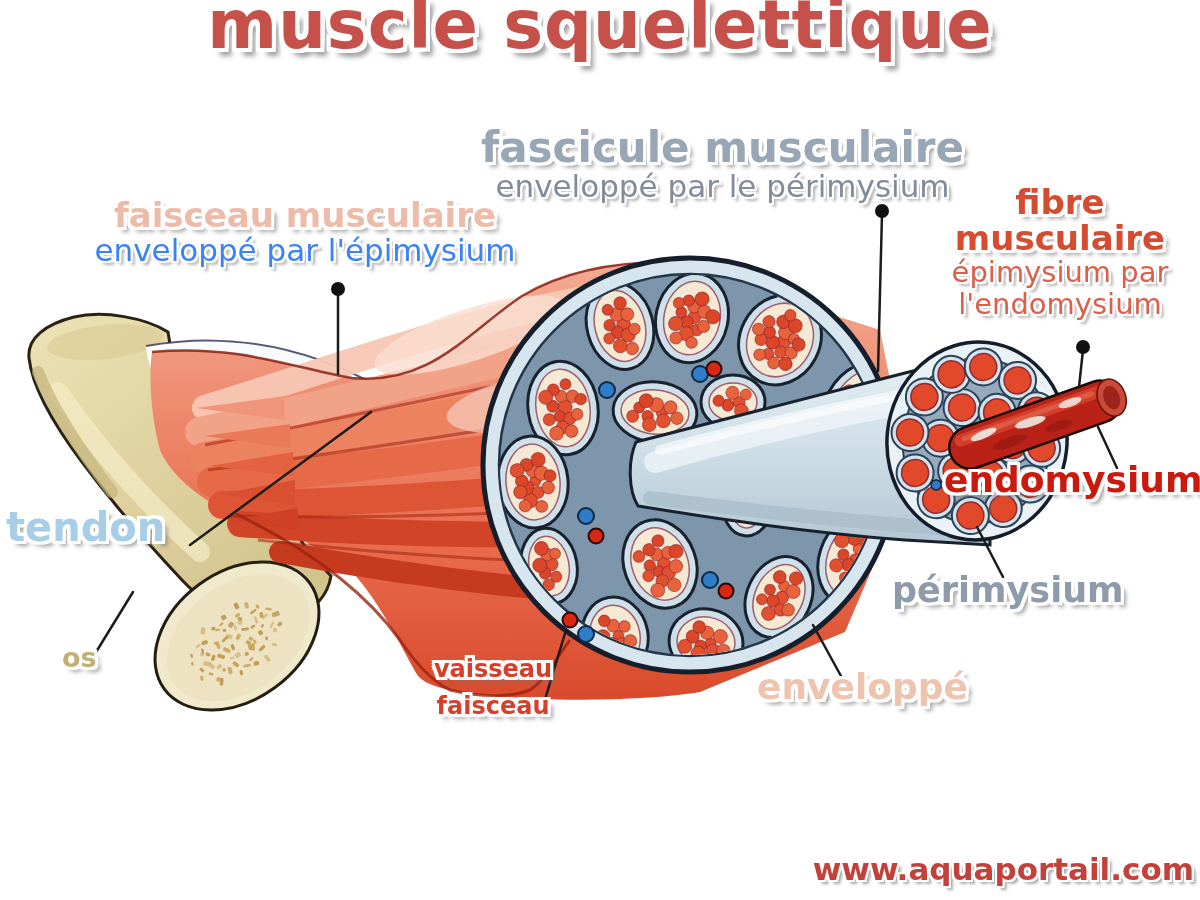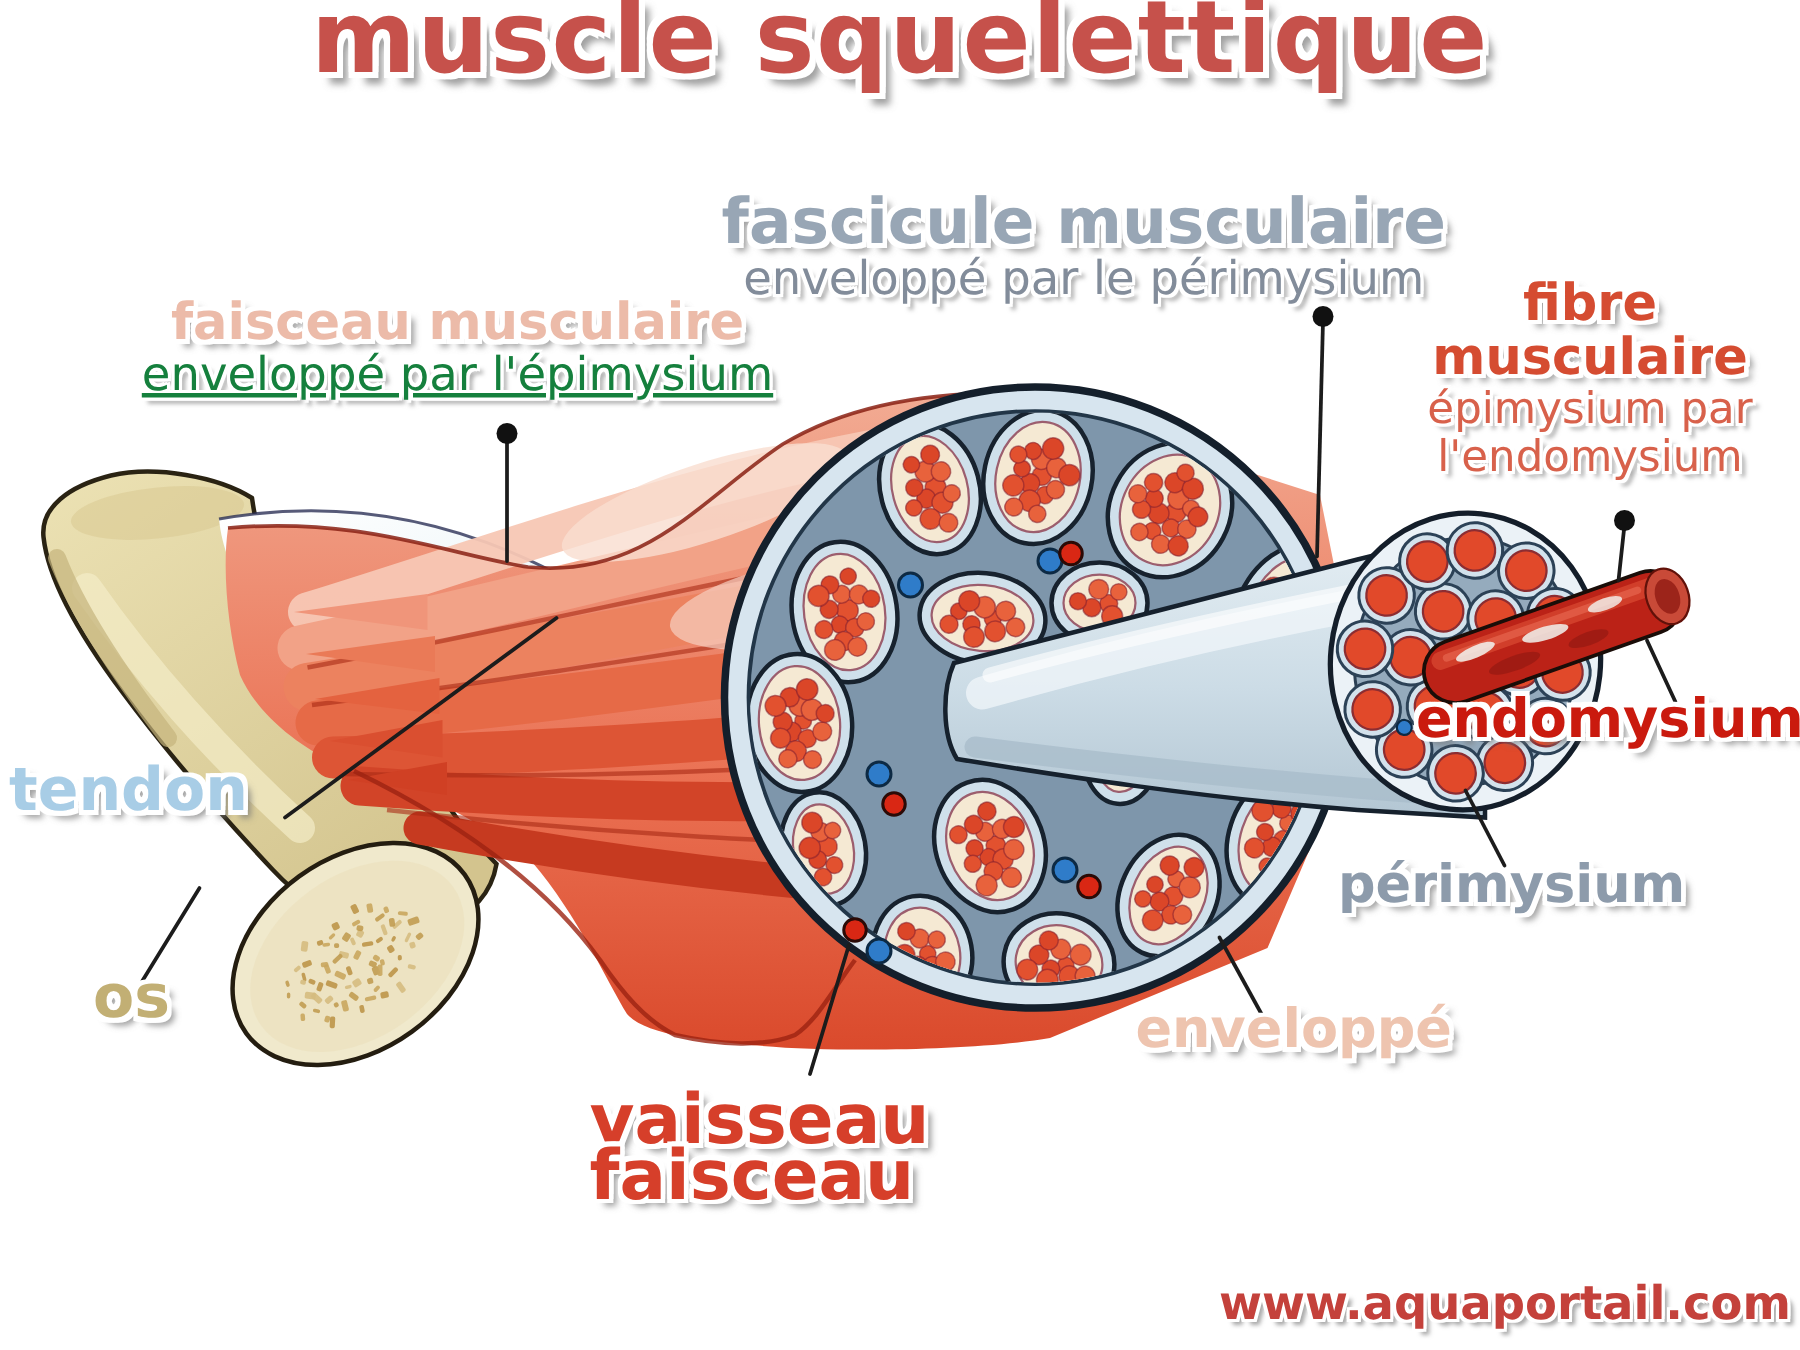--- a/index.html
+++ b/index.html
@@ -19,25 +19,25 @@
   .fascicule{left:440px;top:126px;width:565px;}
   .fascicule .l1{font-size:42px;}
   .fascicule .l2{font-size:31px;}
   .faisceau{left:45px;top:198px;width:520px;}
   .faisceau .l1{font-size:34px;}
   .faisceau .l2{font-size:31px;}
   .fibre{left:925px;top:184px;width:270px;}
   .fibre .l1,.fibre .l2{font-size:34px;line-height:36px;}
   .fibre .l3,.fibre .l4{font-size:29px;line-height:32px;}
   .tendon{left:6px;top:506px;font-size:40px;text-align:right;}
-  .os{left:62px;top:644px;font-size:40px;}
+  .os{left:62px;top:644px;font-size:27px;}
   .endomysium{left:944px;top:461px;font-size:36px;}
   .perimysium{left:892px;top:572px;font-size:35px;}
   .epimysium{left:757px;top:668px;font-size:36px;}
-  .vaisseau{left:393px;top:728px;width:200px;font-size:46px;line-height:37px;}
+  .vaisseau{left:393px;top:651px;width:200px;font-size:24px;line-height:37px;}
   .watermark{right:6px;top:853px;font-size:31px;margin-left:16px;}
 </style>
 </head>
 <body>
 
 <div id="stage">
 
 <svg id="art" width="1200" height="900" viewBox="0 0 1200 900">
   <defs>
     <linearGradient id="boneGrad" x1="0" y1="0" x2="0.7" y2="1">
@@ -576,21 +576,21 @@
 
 <div class="lbl title outline-big" style="color: rgb(198, 81, 75);">muscle squelettique</div>
 
 <div class="lbl fascicule center">
   <div class="l1 outline" style="color: rgb(152, 166, 181);">fascicule musculaire</div>
   <div class="l2 sub outline-sub" style="color: rgb(130, 140, 154);">enveloppé par le périmysium</div>
 </div>
 
 <div class="lbl faisceau center">
   <div class="l1 outline" style="color: rgb(236, 187, 169);">faisceau musculaire</div>
-  <div class="l2 sub outline-sub" style="color: #15803d; text-decoration: underline;">enveloppé par l'épimysium</div>
+  <div class="l2 sub outline-sub" style="color: #3b82f6;">enveloppé par l'épimysium</div>
 </div>
 
 <div class="lbl fibre center">
   <div class="l1 outline" style="color: rgb(213, 76, 49);">fibre</div>
   <div class="l2 outline" style="color: rgb(213, 76, 49);">musculaire</div>
   <div class="l3 sub outline-sub" style="color: rgb(216, 97, 75);">épimysium par</div>
   <div class="l4 sub outline-sub" style="color: rgb(216, 97, 75);">l'endomysium</div>
 </div>
 
 <div class="lbl tendon outline" style="color: rgb(168, 205, 230);">tendon</div>

